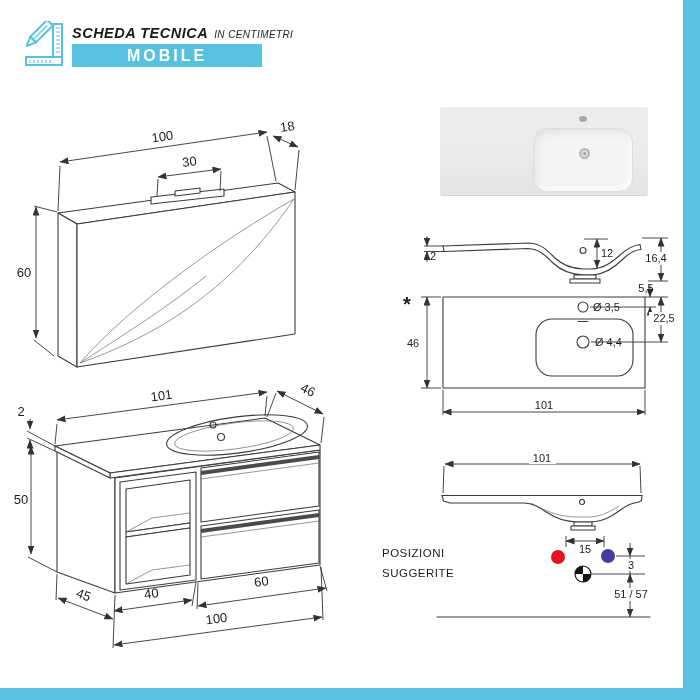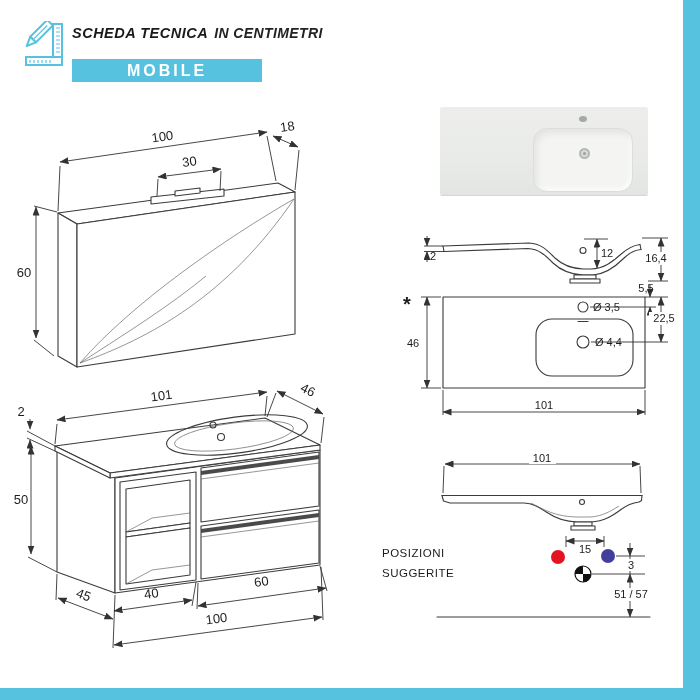--- a/index.html
+++ b/index.html
@@ -3,22 +3,22 @@
 <meta charset="utf-8">
 <style>
   html,body{margin:0;padding:0;background:#fff;}
   .sheet{position:relative;width:700px;height:700px;background:#ffffff;overflow:hidden;
          font-family:"Liberation Sans",sans-serif;}
   .bar-right{position:absolute;left:683px;top:0;width:17px;height:700px;background:#57c2df;}
   .bar-bottom{position:absolute;left:0;top:688px;width:700px;height:12px;background:#57c2df;}
   .logo-icon{position:absolute;left:23px;top:21px;}
   .hdr-title{position:absolute;left:72px;top:25px;width:320px;font-size:14.5px;font-weight:bold;
              font-style:italic;color:#1a1a1a;letter-spacing:.5px;white-space:nowrap;}
-  .hdr-sub{font-size:14px;font-weight:bold;font-style:italic;color:#222;letter-spacing:.4px;margin-left:6px;}
-  .hdr-banner{position:absolute;left:72px;top:59px;width:190px;height:23px;background:#57c2df;
+  .hdr-sub{font-size:10px;font-weight:normal;font-style:italic;color:#222;letter-spacing:.4px;margin-left:6px;}
+  .hdr-banner{position:absolute;left:72px;top:44px;width:190px;height:23px;background:#57c2df;
               display:flex;align-items:center;justify-content:center;}
   .hdr-banner span{color:#fff;font-weight:bold;font-size:16px;letter-spacing:3px;}
   .photo{position:absolute;left:440px;top:107px;width:208px;height:88px;border-radius:2px;
          background:linear-gradient(180deg,#edeeec 0%,#e9ebe9 60%,#e3e5e3 100%);
          box-shadow:0 1px 0 #d4d6d4;}
   .photo .basin{position:absolute;left:93px;top:21px;width:98px;height:62px;border-radius:14px;
          background:#f4f5f3;border:1px solid #dcdedc;
          box-shadow:inset 3px 4px 7px rgba(0,0,0,.07),inset -2px -3px 4px rgba(255,255,255,.7);}
   .photo .tap-hole{position:absolute;left:139px;top:9px;width:8px;height:6px;border-radius:50%;background:#a3a8a8;}
   .photo .drain-hole{position:absolute;left:139px;top:41px;width:11px;height:11px;border-radius:50%;

